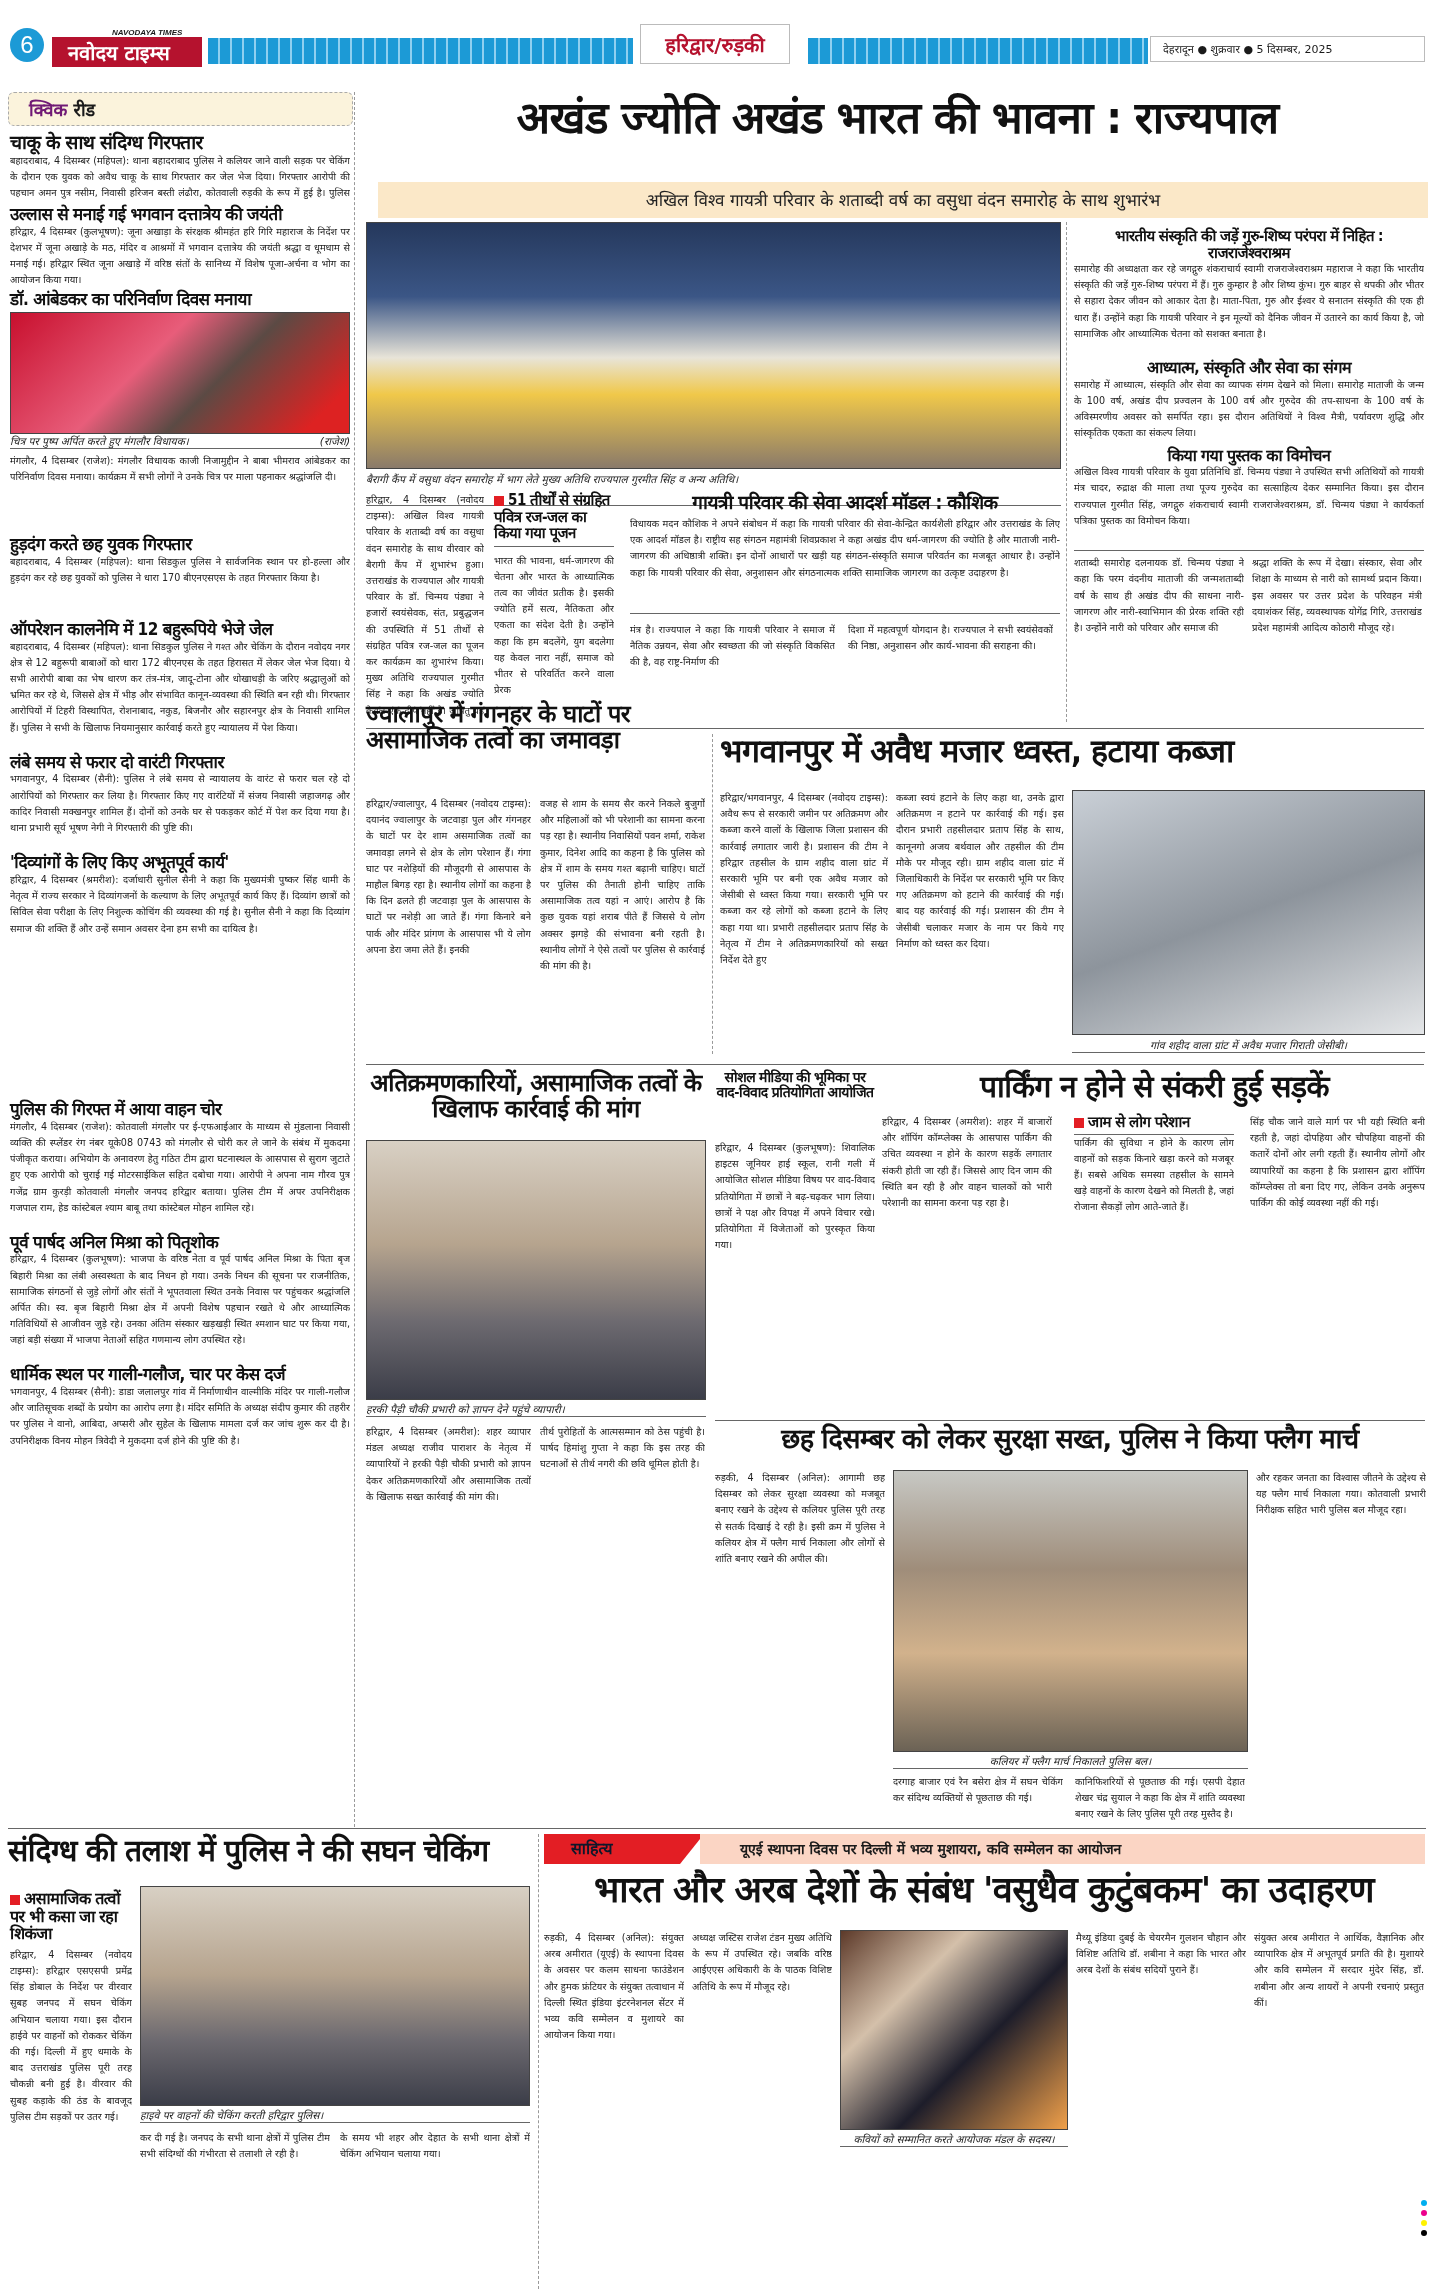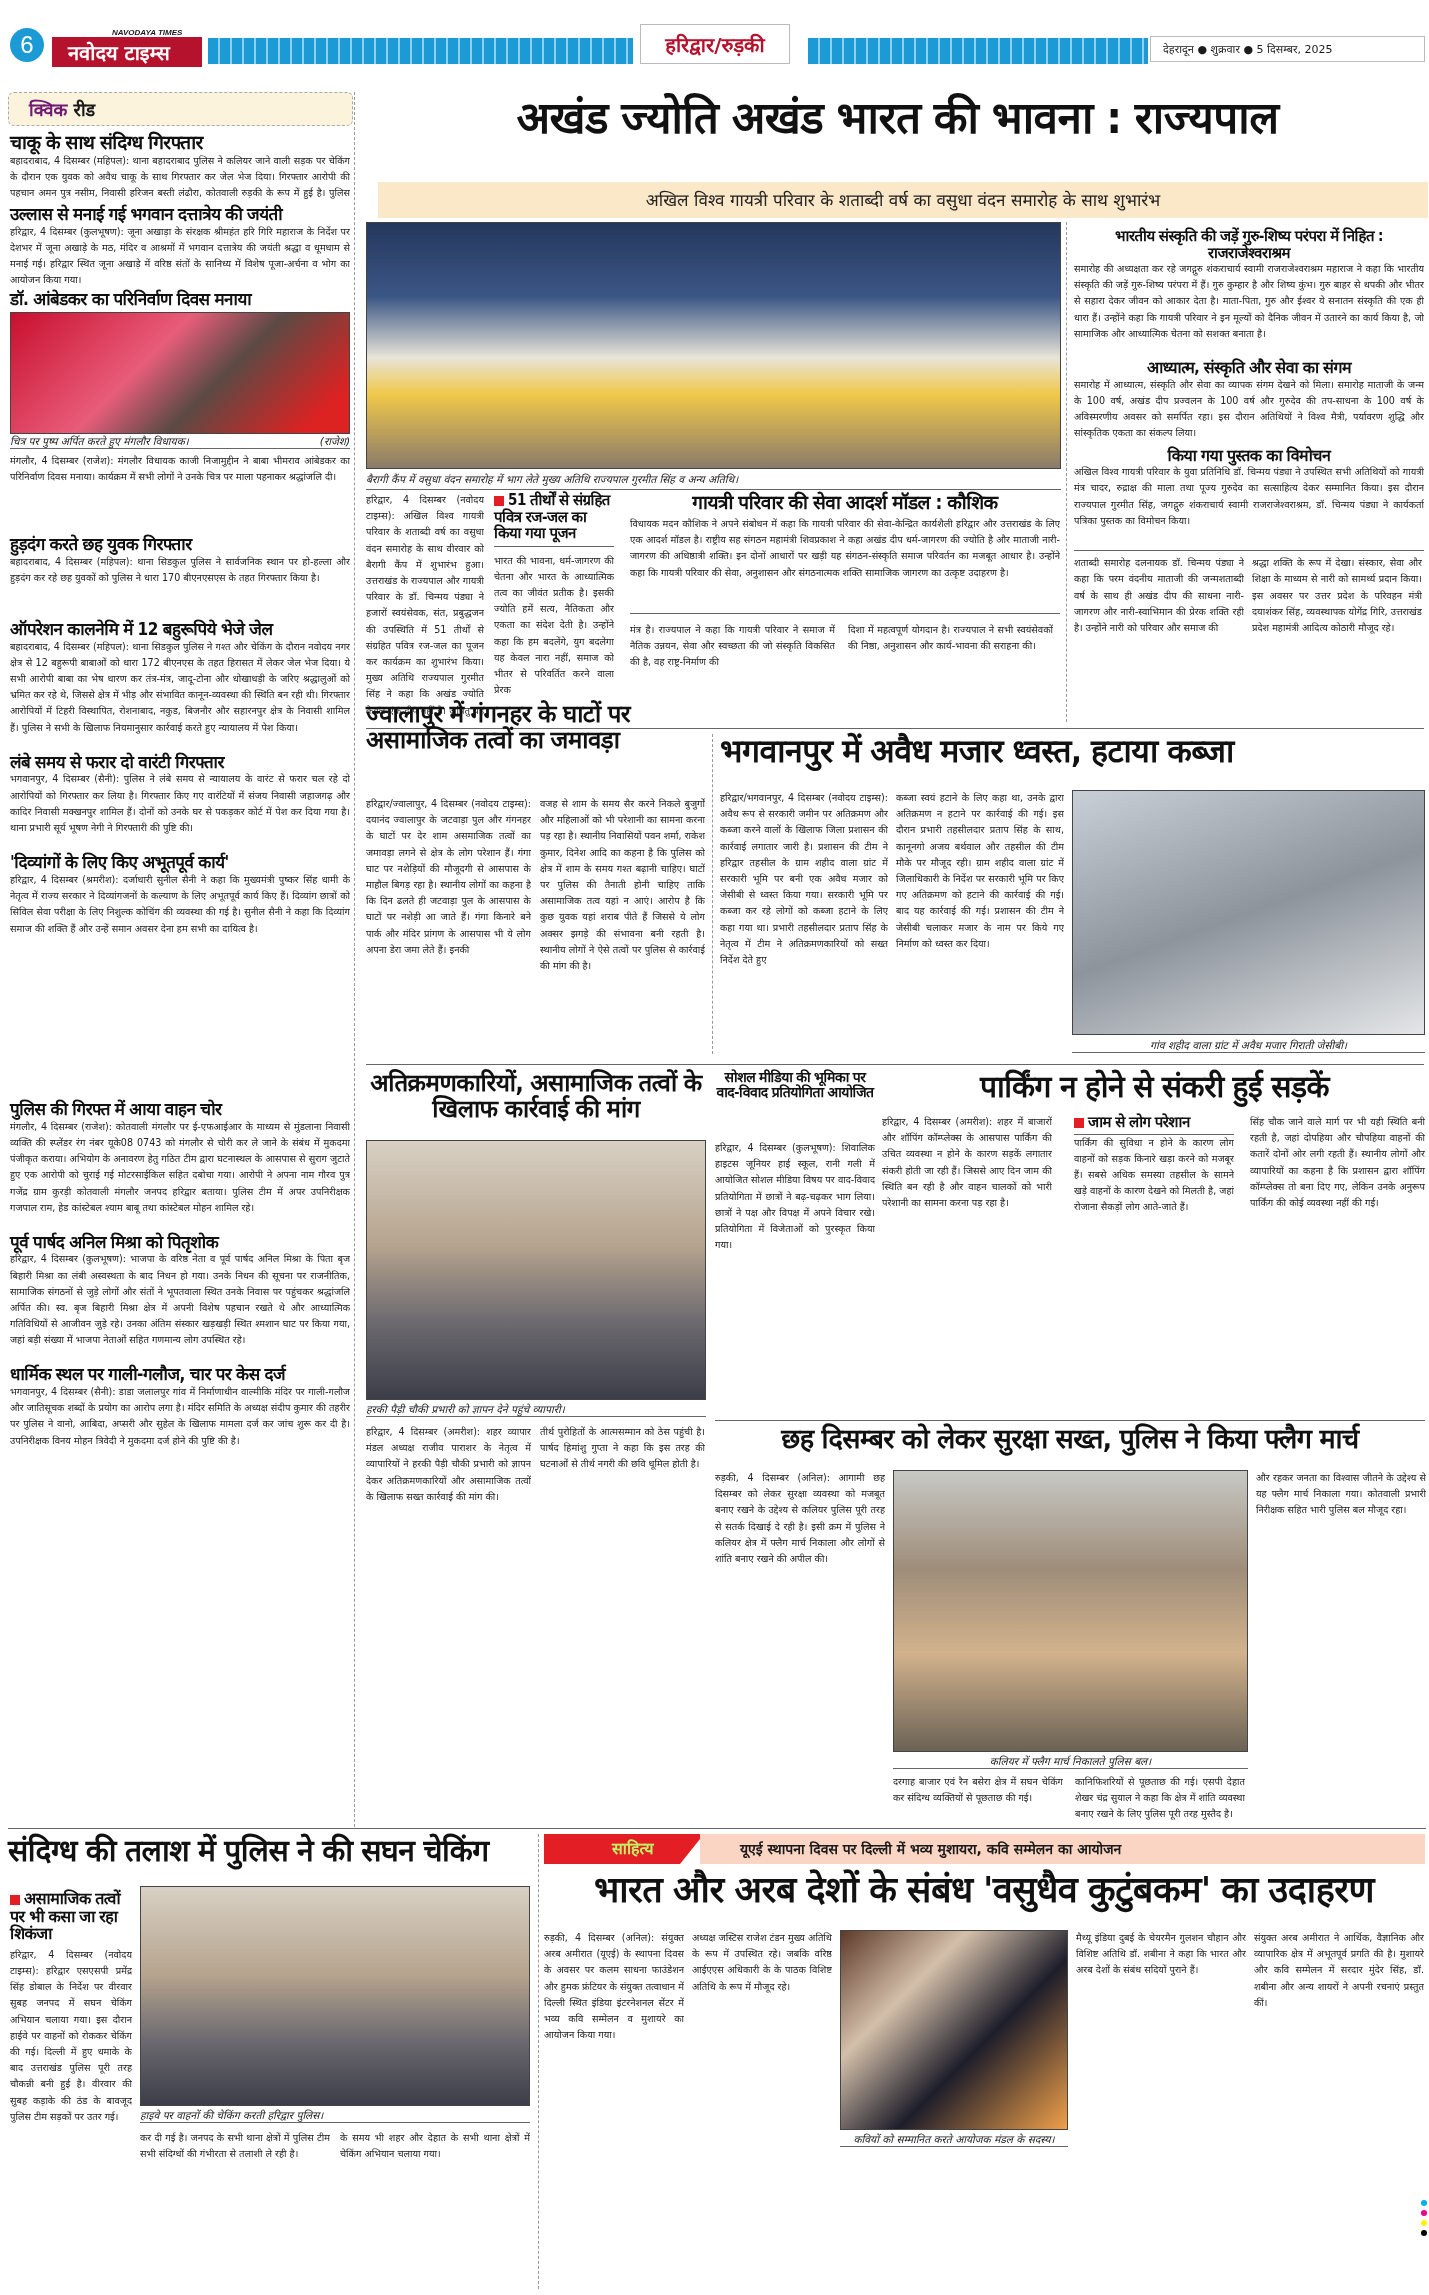--- a/index.html
+++ b/index.html
@@ -20,21 +20,21 @@
 .photo{background:linear-gradient(135deg,#8a7466,#c9b3a1 40%,#6f5a4d 70%,#a98f7c);border:1px solid #444}
 .photo.red{background:linear-gradient(135deg,#c8102e,#e85d7a 40%,#5b4a44 60%,#d22 90%)}
 .photo.stage{background:linear-gradient(180deg,#25385c 0,#3b5686 30%,#e8e4d8 55%,#f0c84a 70%,#8a7a6a 100%)}
 .photo.grey{background:linear-gradient(160deg,#c9cfd6,#8d949c 50%,#e4e6e8)}
 .photo.street{background:linear-gradient(180deg,#d8d0c4 0,#b6a48e 40%,#6d6a70 70%,#3b3d48)}
 .photo.police{background:linear-gradient(180deg,#c7c8c4 0,#9f8d7a 35%,#d2b28c 65%,#6b6255)}
 .photo.event{background:linear-gradient(135deg,#5d3a2a,#d4c0aa 30%,#1d1d2a 60%,#f0a04a)}
 .caption{font-style:italic;font-size:10.5px;color:#222}
 .sub-band{left:378px;top:182px;width:1050px;height:36px;background:#fbe8c8;font-size:17px;font-weight:normal;text-align:center;line-height:36px;color:#222}
 .hr{height:1px;background:#666}
-.sahitya{left:544px;top:1834px;width:160px;height:30px;background:#e31e24;color:#bef264;font-weight:bold;font-size:16px;line-height:30px;padding-left:68px;clip-path:polygon(0 0,100% 0,85% 100%,0 100%)}
+.sahitya{left:544px;top:1834px;width:160px;height:30px;background:#e31e24;color:#0f172a;font-weight:bold;font-size:16px;line-height:30px;padding-left:27px;clip-path:polygon(0 0,100% 0,85% 100%,0 100%)}
 .sahitya-band{left:700px;top:1834px;width:725px;height:30px;background:#fbd5c4;font-size:14px;font-weight:bold;line-height:30px;padding-left:40px}
 .bullet{display:inline-block;width:10px;height:10px;background:#e31e24;margin-right:4px;vertical-align:middle}
 .cmyk{right:2px;width:6px;height:6px;border-radius:50%}
 </style>
 </head>
 <body>
 
 <div class="abs pgnum">6</div>
 <div class="abs brandwrap">
   <div class="brand-small">NAVODAYA TIMES</div>
@@ -75,21 +75,21 @@
   <div class="col" style="height:114px">मंगलौर, 4 दिसम्बर (राजेश): कोतवाली मंगलौर पर ई-एफआईआर के माध्यम से मुंडलाना निवासी व्यक्ति की स्प्लेंडर रंग नंबर यूके08 0743 को मंगलौर से चोरी कर ले जाने के संबंध में मुकदमा पंजीकृत कराया। अभियोग के अनावरण हेतु गठित टीम द्वारा घटनास्थल के आसपास से सुराग जुटाते हुए एक आरोपी को चुराई गई मोटरसाईकिल सहित दबोचा गया। आरोपी ने अपना नाम गौरव पुत्र गजेंद्र ग्राम कुरड़ी कोतवाली मंगलौर जनपद हरिद्वार बताया। पुलिस टीम में अपर उपनिरीक्षक गजपाल राम, हेड कांस्टेबल श्याम बाबू तथा कांस्टेबल मोहन शामिल रहे।</div>
   <div class="hl" style="font-size:17px">पूर्व पार्षद अनिल मिश्रा को पितृशोक</div>
   <div class="col" style="height:114px">हरिद्वार, 4 दिसम्बर (कुलभूषण): भाजपा के वरिष्ठ नेता व पूर्व पार्षद अनिल मिश्रा के पिता बृज बिहारी मिश्रा का लंबी अस्वस्थता के बाद निधन हो गया। उनके निधन की सूचना पर राजनीतिक, सामाजिक संगठनों से जुड़े लोगों और संतों ने भूपतवाला स्थित उनके निवास पर पहुंचकर श्रद्धांजलि अर्पित की। स्व. बृज बिहारी मिश्रा क्षेत्र में अपनी विशेष पहचान रखते थे और आध्यात्मिक गतिविधियों से आजीवन जुड़े रहे। उनका अंतिम संस्कार खड़खड़ी स्थित श्मशान घाट पर किया गया, जहां बड़ी संख्या में भाजपा नेताओं सहित गणमान्य लोग उपस्थित रहे।</div>
   <div class="hl" style="font-size:17px">धार्मिक स्थल पर गाली-गलौज, चार पर केस दर्ज</div>
   <div class="col" style="height:82px">भगवानपुर, 4 दिसम्बर (सैनी): डाडा जलालपुर गांव में निर्माणाधीन वाल्मीकि मंदिर पर गाली-गलौज और जातिसूचक शब्दों के प्रयोग का आरोप लगा है। मंदिर समिति के अध्यक्ष संदीप कुमार की तहरीर पर पुलिस ने वानो, आबिदा, अप्सरी और सुहेल के खिलाफ मामला दर्ज कर जांच शुरू कर दी है। उपनिरीक्षक विनय मोहन त्रिवेदी ने मुकदमा दर्ज होने की पुष्टि की है।</div>
 </div>
 
 <div class="abs hl" style="left:370px;top:94px;width:1055px;font-size:44px;text-align:center">अखंड ज्योति अखंड भारत की भावना : राज्यपाल</div>
 <div class="abs sub-band">अखिल विश्व गायत्री परिवार के शताब्दी वर्ष का वसुधा वंदन समारोह के साथ शुभारंभ</div>
 <div class="abs photo stage" style="left:366px;top:222px;width:695px;height:247px"></div>
-<div class="abs caption" style="left:366px;top:472px;width:695px;border-bottom:1px solid #666;padding-bottom:3px">बैरागी कैंप में वसुधा वंदन समारोह में भाग लेते मुख्य अतिथि राज्यपाल गुरमीत सिंह व अन्य अतिथि।</div>
+<div class="abs caption" style="left:366px;top:472px;width:695px;border-bottom:1px solid #666;padding-bottom:19px">बैरागी कैंप में वसुधा वंदन समारोह में भाग लेते मुख्य अतिथि राज्यपाल गुरमीत सिंह व अन्य अतिथि।</div>
 <div class="abs col" style="left:366px;top:492px;width:118px;height:228px">हरिद्वार, 4 दिसम्बर (नवोदय टाइम्स): अखिल विश्व गायत्री परिवार के शताब्दी वर्ष का वसुधा वंदन समारोह के साथ वीरवार को बैरागी कैंप में शुभारंभ हुआ। उत्तराखंड के राज्यपाल और गायत्री परिवार के डॉ. चिन्मय पंड्या ने हजारों स्वयंसेवक, संत, प्रबुद्धजन की उपस्थिति में 51 तीर्थों से संग्रहित पवित्र रज-जल का पूजन कर कार्यक्रम का शुभारंभ किया। मुख्य अतिथि राज्यपाल गुरमीत सिंह ने कहा कि अखंड ज्योति केवल एक दीप नहीं है। अपितु यह अखंड</div>
 <div class="abs" style="left:494px;top:492px;width:120px">
   <div class="hl" style="font-size:15px;border-bottom:1px solid #666;padding-bottom:4px"><span class="bullet"></span><span>51 तीर्थों से संग्रहित पवित्र रज-जल का किया गया पूजन</span></div>
   <div class="col" style="height:150px;margin-top:6px">भारत की भावना, धर्म-जागरण की चेतना और भारत के आध्यात्मिक तत्व का जीवंत प्रतीक है। इसकी ज्योति हमें सत्य, नैतिकता और एकता का संदेश देती है। उन्होंने कहा कि हम बदलेंगे, युग बदलेगा यह केवल नारा नहीं, समाज को भीतर से परिवर्तित करने वाला प्रेरक</div>
 </div>
 <div class="abs hl" style="left:630px;top:492px;width:430px;font-size:19px;text-align:center">गायत्री परिवार की सेवा आदर्श मॉडल : कौशिक</div>
 <div class="abs col" style="left:630px;top:516px;width:430px;height:98px;border-bottom:1px solid #666">विधायक मदन कौशिक ने अपने संबोधन में कहा कि गायत्री परिवार की सेवा-केन्द्रित कार्यशैली हरिद्वार और उत्तराखंड के लिए एक आदर्श मॉडल है। राष्ट्रीय सह संगठन महामंत्री शिवप्रकाश ने कहा अखंड दीप धर्म-जागरण की ज्योति है और माताजी नारी-जागरण की अधिष्ठात्री शक्ति। इन दोनों आधारों पर खड़ी यह संगठन-संस्कृति समाज परिवर्तन का मजबूत आधार है। उन्होंने कहा कि गायत्री परिवार की सेवा, अनुशासन और संगठनात्मक शक्ति सामाजिक जागरण का उत्कृष्ट उदाहरण है।</div>
 <div class="abs col" style="left:630px;top:622px;width:205px;height:98px">मंत्र है। राज्यपाल ने कहा कि गायत्री परिवार ने समाज में नैतिक उन्नयन, सेवा और स्वच्छता की जो संस्कृति विकसित की है, वह राष्ट्र-निर्माण की</div>
 <div class="abs col" style="left:848px;top:622px;width:205px;height:98px">दिशा में महत्वपूर्ण योगदान है। राज्यपाल ने सभी स्वयंसेवकों की निष्ठा, अनुशासन और कार्य-भावना की सराहना की।</div>
 <div class="abs rule-v" style="left:1066px;top:222px;height:500px"></div>

